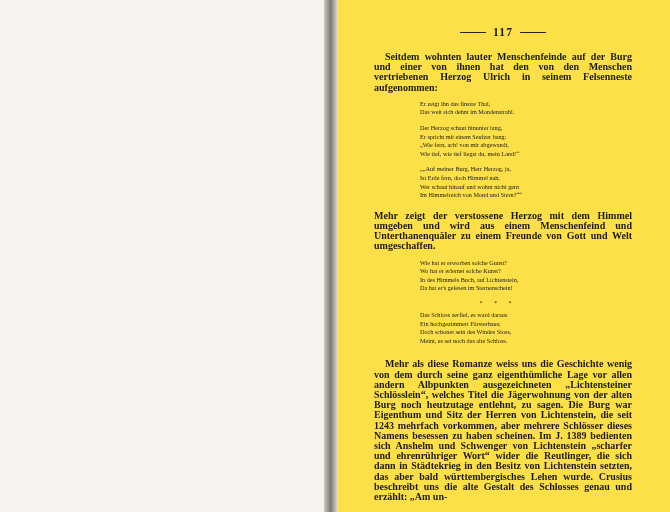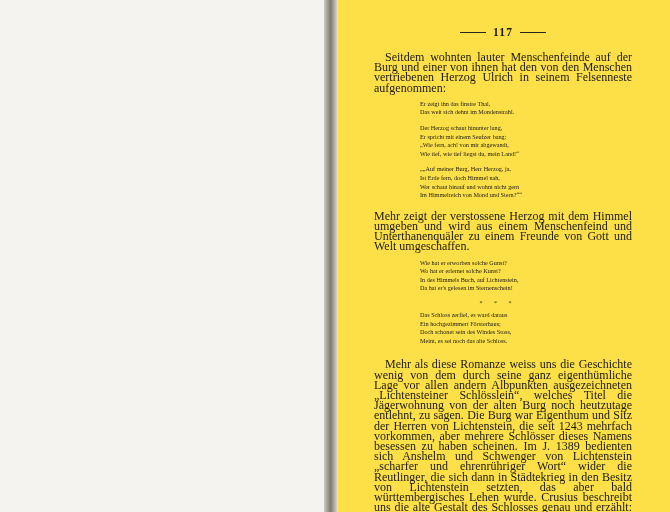--- a/index.html
+++ b/index.html
@@ -63,26 +63,27 @@
     height: 0;
     border-top: 1.5px solid #26241f;
   }
   .folio {
     font-size: 11.5px;
     font-weight: bold;
     letter-spacing: 1.2px;
   }
   p.body {
     margin: 0 0 5px 0;
-    font-size: 12px;
+    font-size: 10px;
     line-height: 10.2px;
     text-align: justify;
     text-indent: 11px;
     -webkit-hyphens: none;
     hyphens: none;
+    font-weight: bold;
   }
   p.body.noindent { text-indent: 0; }
   .verse {
     margin: 7px 0 7px 0;
     font-size: 6.2px;
     line-height: 8.6px;
     text-align: left;
     padding-left: 46px;
   }
   .verse .line { white-space: nowrap; }

